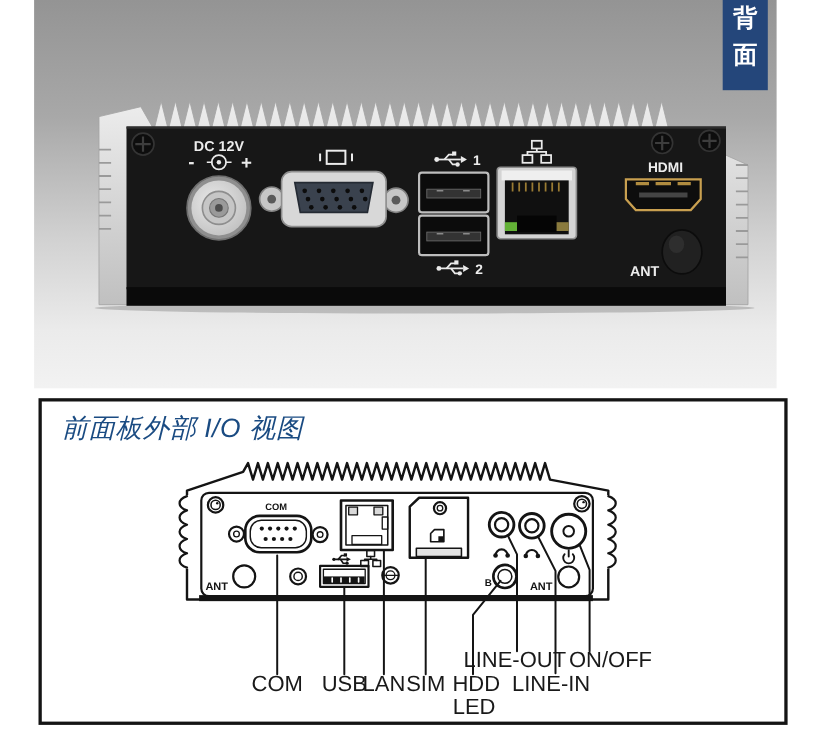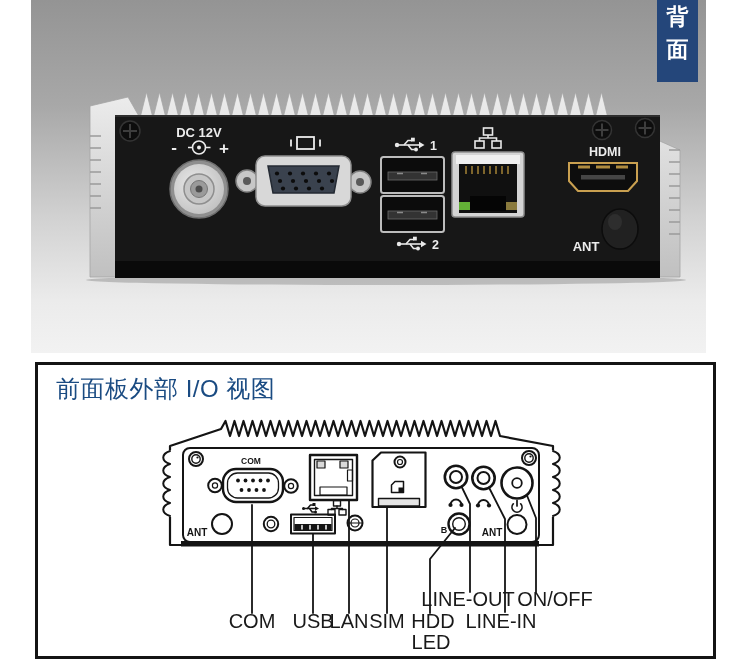--- a/index.html
+++ b/index.html
@@ -9,21 +9,21 @@
   .photo-wrap{position:absolute;left:0;top:0;width:750px;height:356px;background:#ffffff;}
   .photo-svg{position:absolute;left:0;top:0;}
   .side-tab{position:absolute;left:657px;top:0;width:41px;height:82px;background:#24467a;
             display:flex;flex-direction:column;align-items:center;justify-content:flex-start;
             padding-top:6px;box-sizing:border-box;gap:11px;}
   .side-tab span{color:#ffffff;font-size:22px;line-height:1;font-weight:bold;}
   
   .diagram-box{position:absolute;left:35px;top:362px;width:675px;height:291px;
                background:#ffffff;border:3px solid #141414;}
   .diagram-title{position:absolute;left:56px;top:373px;font-size:24px;color:#1a4b82;
-                 letter-spacing:0.5px;white-space:nowrap;}
+                 letter-spacing:0.5px;white-space:nowrap;font-style:italic;}
   .diagram-svg{position:absolute;left:35px;top:362px;}
   svg text{font-family:"Liberation Sans", sans-serif;}
 </style>
 </head>
 <body>
 
 <div class="stage">
 
   <div class="photo-wrap">
     <svg class="photo-svg" width="750" height="356" viewBox="0 0 750 356">

